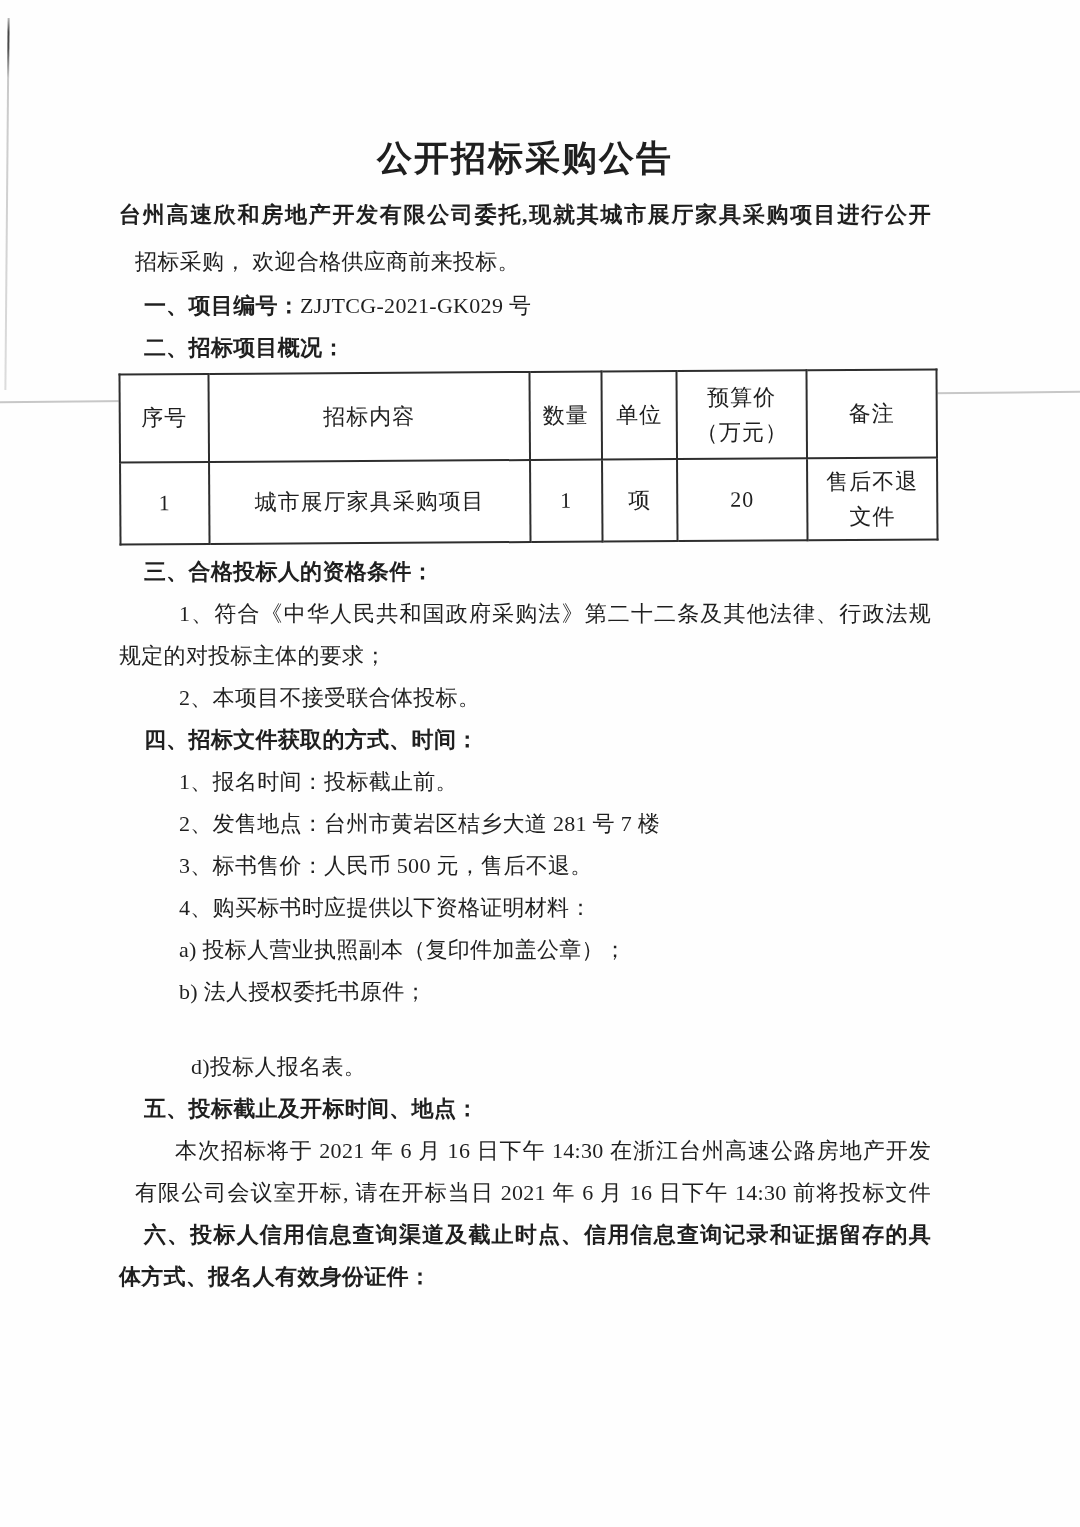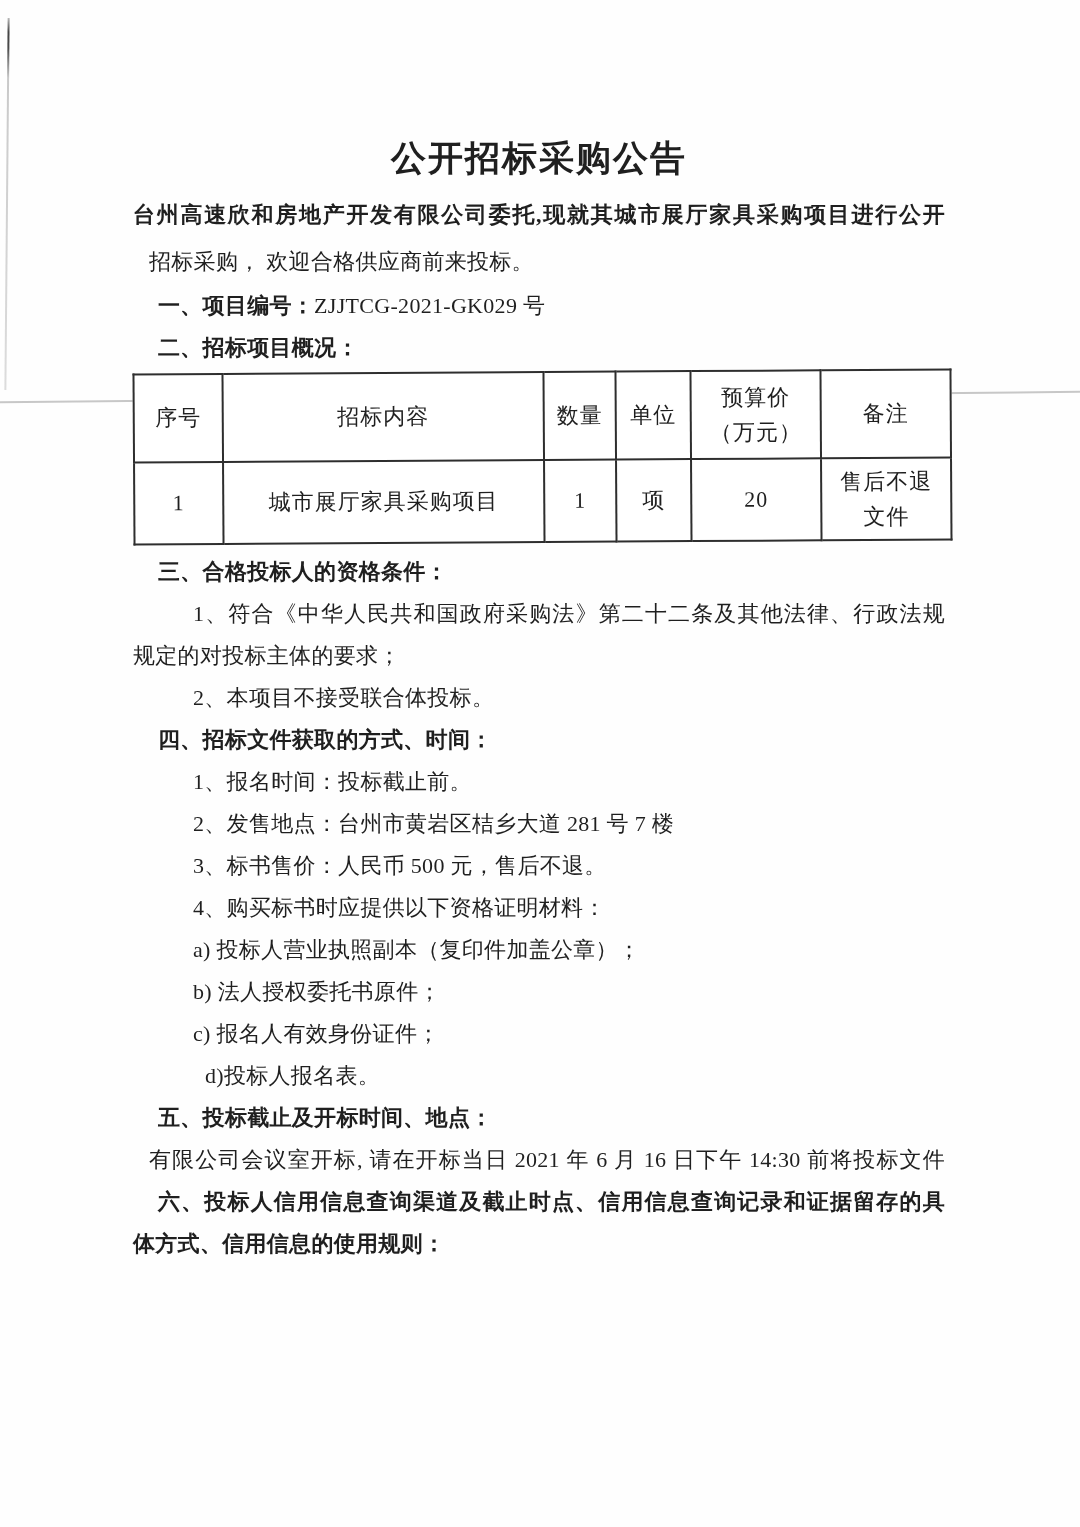--- a/index.html
+++ b/index.html
@@ -23,35 +23,35 @@
     background: linear-gradient(to bottom, #b9b9b9 0, #454545 14px, #4a4a4a 30px, #c9c9c9 60px, #dcdcdc 100%);
     transform: rotate(0.5deg);
   }
   .artifact-hline {
     position: absolute; left: 0; top: 396px;
     width: 1080px; height: 2px;
     background: #c7c7c7;
     transform: rotate(-0.55deg);
   }
   .content {
-    position: absolute; left: 133px; top: 133px; width: 812px;
+    position: absolute; left: 119px; top: 133px; width: 812px;
     font-size: 22px; line-height: 42px; letter-spacing: 0.3px;
   }
   .title {
     font-size: 35px; line-height: 52px; font-weight: 700;
     text-align: center; letter-spacing: 2px;
     margin: 0 0 6px 0;
   }
   .l { min-height: 42px; }
   .intro .l { line-height: 47px; min-height: 47px; }
   .b { font-weight: 700; }
   .ind8  { padding-left: 8px; margin-left: 8px; }
   .ind25 { padding-left: 25px; }
   .ind60 { padding-left: 60px; }
-  .ind72 { padding-left: 72px; }
+  .ind72 { padding-left: 72px; margin-top: 33px; }
   .fi56  { text-indent: 56px; }
   .fi67  { text-indent: 67px; }
   .fill  { text-align: justify; text-align-last: justify; }
   
   .tbl {
     border-collapse: collapse;
     width: 817px;
     margin: 2px 0 8px 0;
     background: #fff;
     position: relative; z-index: 2;
@@ -132,23 +132,23 @@
     <div class="l">规定的对投标主体的要求；</div>
     <div class="l ind60">2、本项目不接受联合体投标。</div>
 
     <div class="l b ind25">四、招标文件获取的方式、时间：</div>
     <div class="l ind60">1、报名时间：投标截止前。</div>
     <div class="l ind60">2、发售地点：台州市黄岩区桔乡大道 281 号 7 楼</div>
     <div class="l ind60">3、标书售价：人民币 500 元，售后不退。</div>
     <div class="l ind60">4、购买标书时应提供以下资格证明材料：</div>
     <div class="l ind60">a) 投标人营业执照副本（复印件加盖公章）；</div>
     <div class="l ind60">b) 法人授权委托书原件；</div>
-    <div class="l ind60">c) 报名人有效身份证件；</div>
     <div class="l ind72">d)投标人报名表。</div>
 
     <div class="l b ind25">五、投标截止及开标时间、地点：</div>
+    <div class="l fi56 fill">本次招标将于 2021 年 6 月 16 日下午 14:30 在浙江台州高速公路房地产开发</div>
     <div class="l ind8 fill">有限公司会议室开标, 请在开标当日 2021 年 6 月 16 日下午 14:30 前将投标文件</div>
 
     <div class="l b ind25 fill">六、投标人信用信息查询渠道及截止时点、信用信息查询记录和证据留存的具</div>
-    <div class="l b">体方式、信用信息的使用规则：</div>
+    <div class="l b">体方式、报名人有效身份证件：</div>
 
   </div>
 </div>
 
 </body></html>

